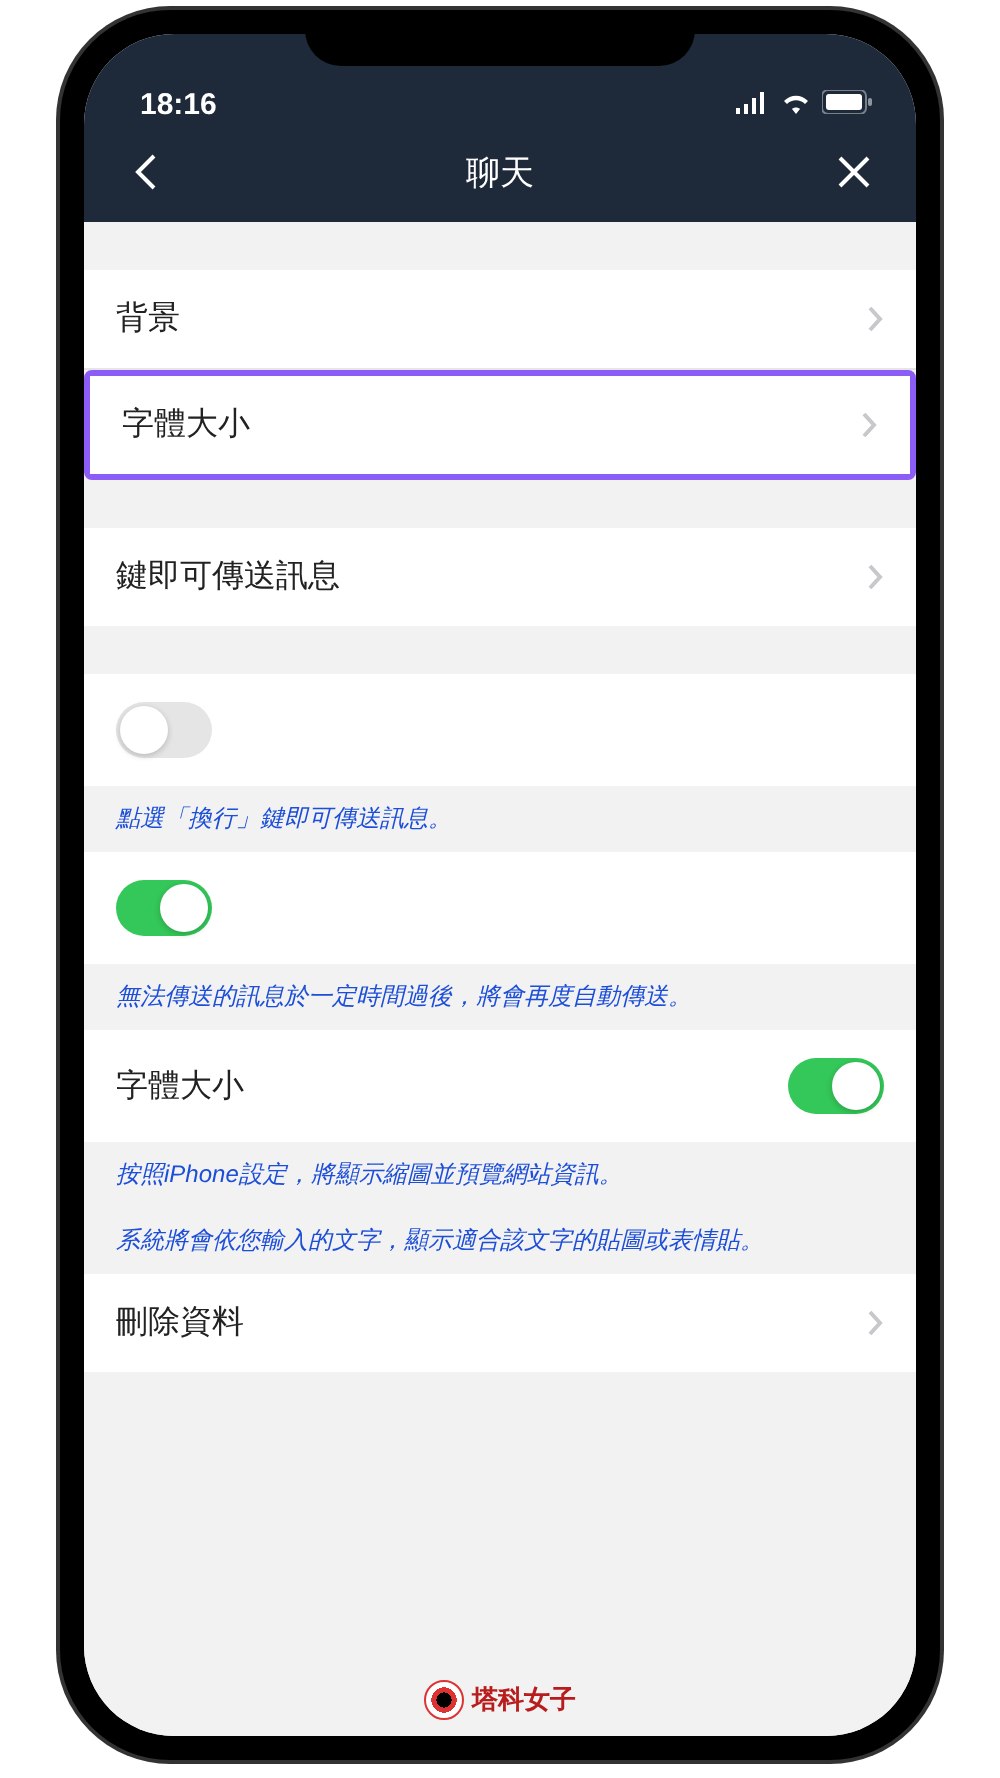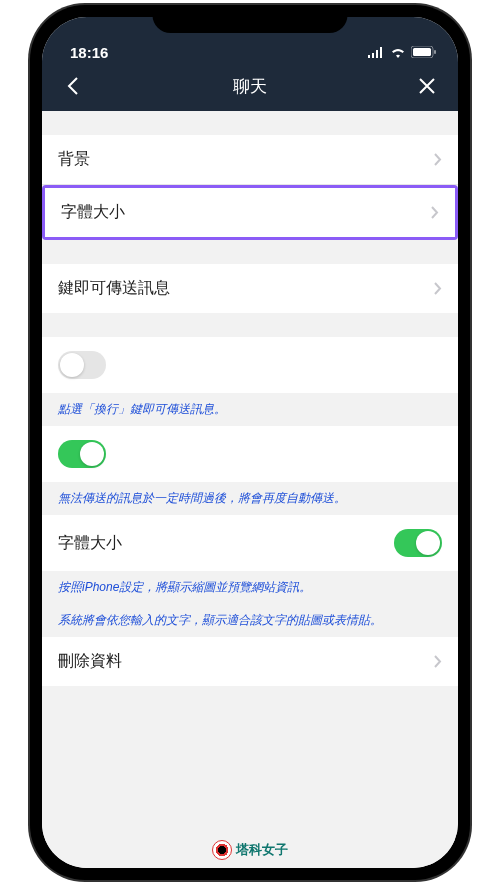--- a/index.html
+++ b/index.html
@@ -155,21 +155,21 @@
     .toggle.off::after { left: 2px; }
     .watermark {
       position: absolute;
       bottom: 8px;
       left: 50%;
       transform: translateX(-50%);
       display: flex;
       align-items: center;
       gap: 4px;
       font-size: 13px;
-      color: #0f766e;
+      color: #b91c1c;
       font-weight: bold;
       z-index: 50;
       font-family: Liberation Mono, monospace;
     }
     .watermark-avatar {
       width: 20px;
       height: 20px;
       border-radius: 50%;
       background: radial-gradient(circle, #000 30%, #d33 30%, #d33 50%, #fff 50%);
       border: 1px solid #d33;

